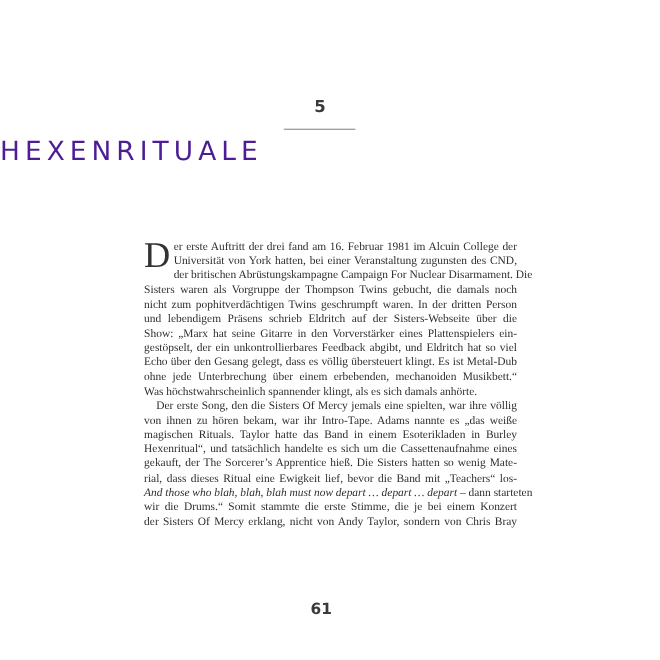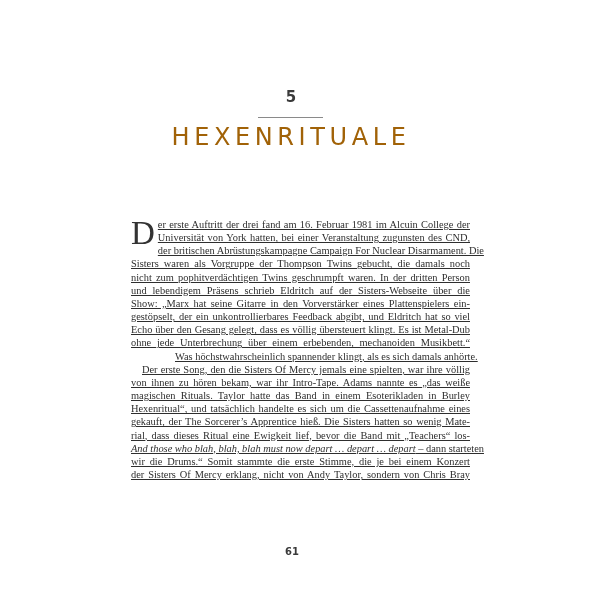--- a/index.html
+++ b/index.html
@@ -9,40 +9,40 @@
   }
   .page { position: absolute; left: 0; top: 0; width: 600px; height: 600px; }
   .chapter-num {
     position: absolute; top: 88px; left: 0; width: 582px; text-align: center;
     font-family: "DejaVu Sans", sans-serif; font-size: 15px; font-weight: bold; color: #3a3a3a;
   }
   .chapter-rule {
     position: absolute; top: 117px; left: 258px; width: 65px; height: 1px; background: #8a8a8a;
   }
   .chapter-title {
-    position: absolute; top: 123px; left: 0; width: 582px; text-align: center;
+    position: absolute; top: 123px; left: 0; width: 582px; 
     font-family: "DejaVu Sans", sans-serif; font-size: 24px; font-weight: normal;
-    letter-spacing: 4.6px; color: #a16207;
+    letter-spacing: 4.6px; color: #4c1d95;
   }
   .body-text {
     position: absolute; top: 218px; left: 131px; width: 339px;
     font-family: "Liberation Serif", serif; font-size: 10.4px; line-height: 13.15px;
     color: #2e2e2e; text-align: justify; hyphens: manual;
   }
   .body-text p { margin: 0; }
   .dropcap {
     float: left; font-family: "Liberation Serif", serif; font-size: 33px; line-height: 26px;
     margin: 1px 3px 0 0; padding-top: 1px; color: #333;
   }
-  .line { display: block; text-align: justify; text-align-last: justify; white-space: nowrap; text-decoration: underline; }
-  .line.last { text-align-last: left; margin-left: 44px; }
+  .line { display: block; text-align: justify; text-align-last: justify; white-space: nowrap; }
+  .line.last { text-align-last: left; }
   .italic { font-style: italic; }
   .page-num {
     position: absolute; top: 546px; left: 0; width: 584px; text-align: center;
-    font-family: "DejaVu Sans", sans-serif; font-size: 10px; font-weight: bold; color: #3a3a3a;
+    font-family: "DejaVu Sans", sans-serif; font-size: 14px; font-weight: bold; color: #3a3a3a;
   }
 </style>
 </head>
 <body>
 
 <div class="page">
   <div class="chapter-num">5</div>
   <div class="chapter-rule"></div>
   <div class="chapter-title">HEXENRITUALE</div>
 

